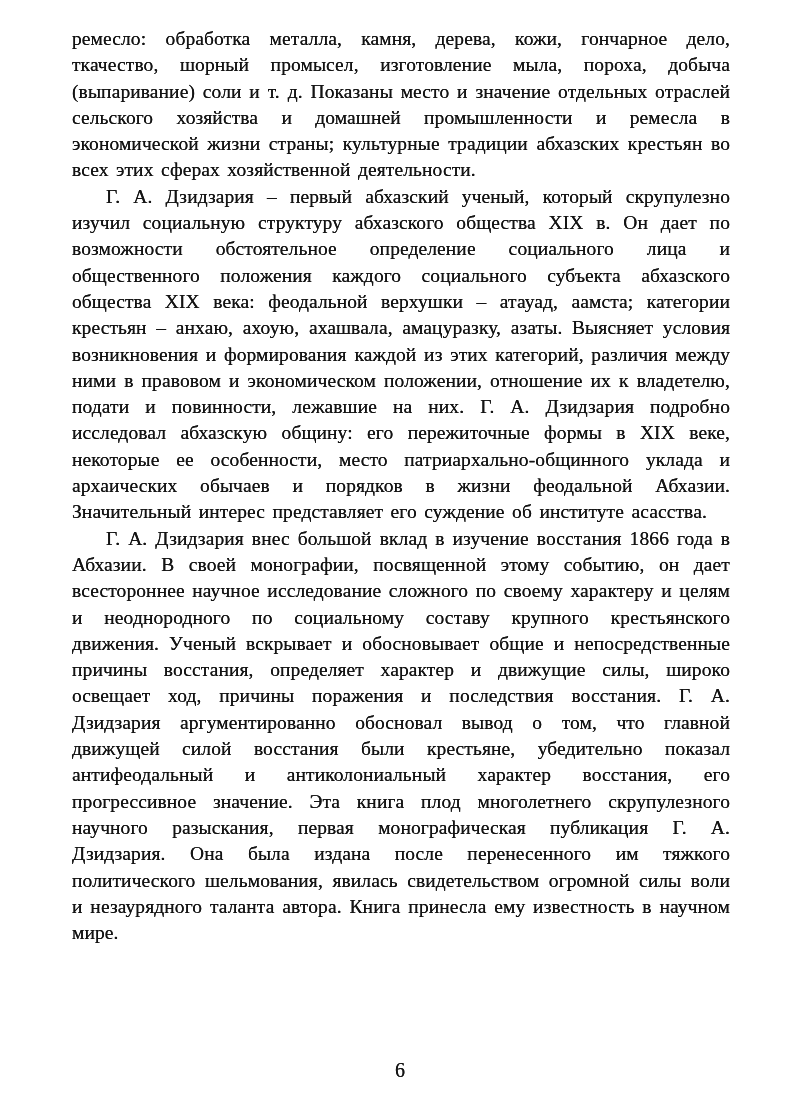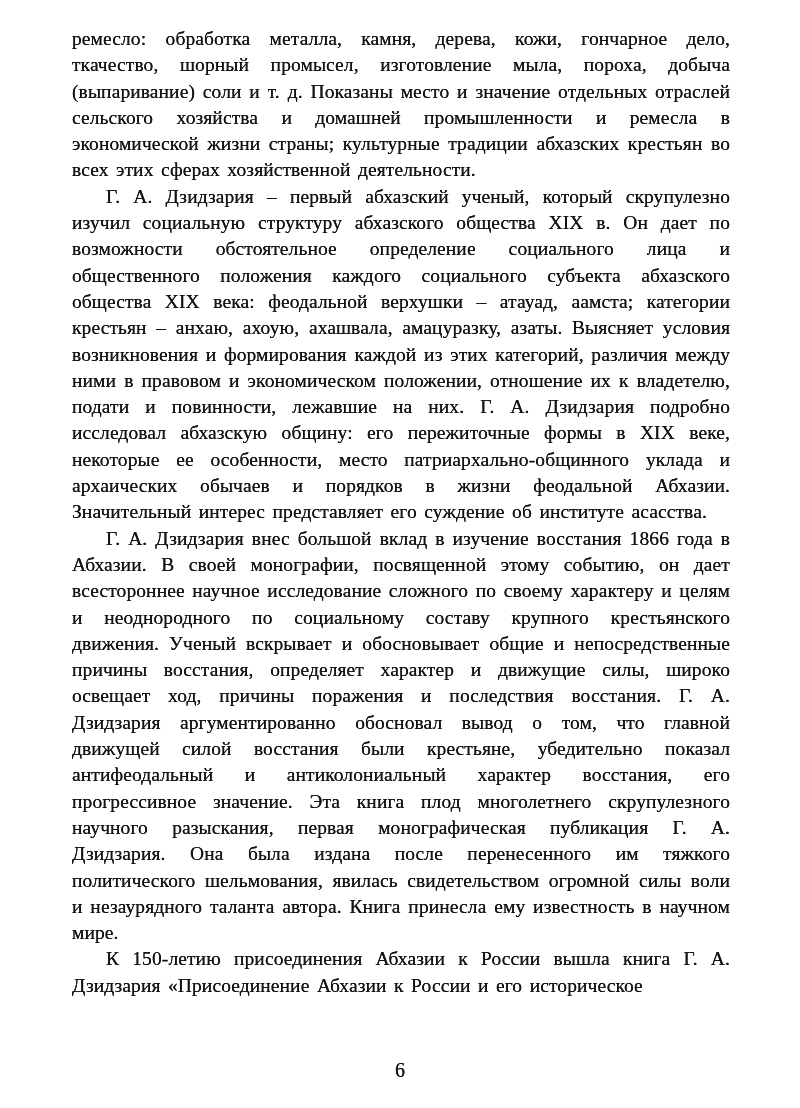--- a/index.html
+++ b/index.html
@@ -42,16 +42,15 @@
   }
 </style>
 </head>
 <body>
 
 <div class="page">
   <div class="text-block">
     <p class="para">ремесло: обработка металла, камня, дерева, кожи, гончарное дело, ткачество, шорный промысел, изготовление мыла, пороха, добыча (выпаривание) соли и т. д. Показаны место и значение отдельных отраслей сельского хозяйства и домашней промышленности и ремесла в экономической жизни страны; культурные традиции абхазских крестьян во всех этих сферах хозяйственной деятельности.</p>
     <p class="para indent">Г. А. Дзидзария – первый абхазский ученый, который скрупулезно изучил социальную структуру абхазского общества XIX в. Он дает по возможности обстоятельное определение социального лица и общественного положения каждого социального субъекта абхазского общества XIX века: феодальной верхушки – атауад, аамста; категории крестьян – анхаю, ахоую, ахашвала, амацуразку, азаты. Выясняет условия возникновения и формирования каждой из этих категорий, различия между ними в правовом и экономическом положении, отношение их к владетелю, подати и повинности, лежавшие на них. Г. А. Дзидзария подробно исследовал абхазскую общину: его пережиточные формы в XIX веке, некоторые ее особенности, место патриархально-общинного уклада и архаических обычаев и порядков в жизни феодальной Абхазии. Значительный интерес представляет его суждение об институте асасства.</p>
     <p class="para indent">Г. А. Дзидзария внес большой вклад в изучение восстания 1866 года в Абхазии. В своей монографии, посвященной этому событию, он дает всестороннее научное исследование сложного по своему характеру и целям и неоднородного по социальному составу крупного крестьянского движения. Ученый вскрывает и обосновывает общие и непосредственные причины восстания, определяет характер и движущие силы, широко освещает ход, причины поражения и последствия восстания. Г. А. Дзидзария аргументированно обосновал вывод о том, что главной движущей силой восстания были крестьяне, убедительно показал антифеодальный и антиколониальный характер восстания, его прогрессивное значение. Эта книга плод многолетнего скрупулезного научного разыскания, первая монографическая публикация Г. А. Дзидзария. Она была издана после перенесенного им тяжкого политического шельмования, явилась свидетельством огромной силы воли и незаурядного таланта автора. Книга принесла ему известность в научном мире.</p>
-    <p class="para indent">К 150-летию присоединения Абхазии к России вышла книга Г. А. Дзидзария «Присоединение Абхазии к России и его историческое</p>
   </div>
   <div class="page-number">6</div>
 </div>
 
 </body></html>

